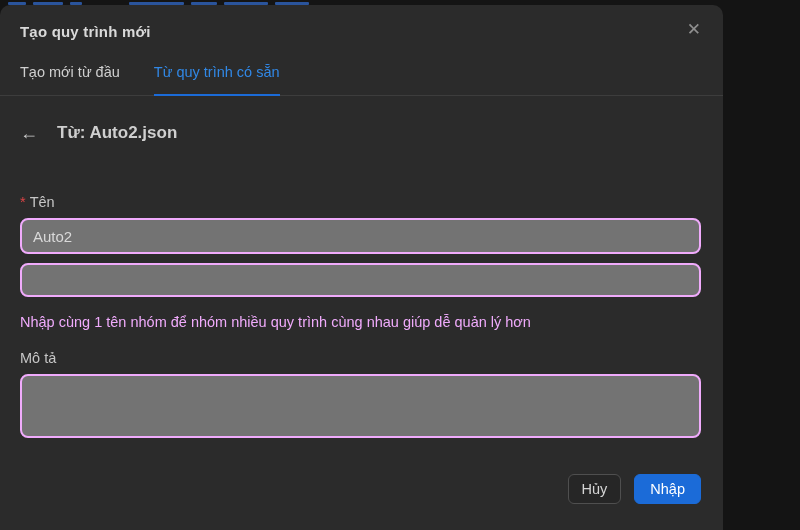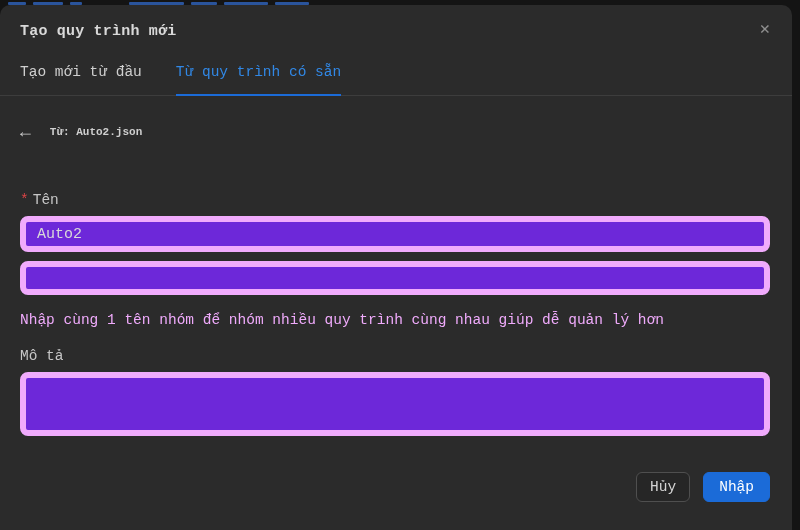--- a/index.html
+++ b/index.html
@@ -8,24 +8,23 @@
     background:#141414;
     font-family:"Liberation Sans", sans-serif;
     position:relative;
   }
   
   .bg-strip { position:absolute; top:0; left:8px; height:5px; display:flex; gap:7px; align-items:flex-end; }
   .bg-dash { height:3px; background:#2e5fb4; opacity:.85; border-radius:1px; }
 
   .modal {
     position:absolute; top:5px; left:0;
-    width:792px; height:525px;
+    width:723px; height:525px;
     background:#2b2b2b;
     border-radius:10px 10px 0 0;
-    font-family:Liberation Mono, monospace;
   }
   .modal-header { position:relative; padding:18px 22px 0 20px; }
   .modal-title { font-size:15px; font-weight:bold; color:#d9d9d9; letter-spacing:.2px; }
   .close-btn {
     position:absolute; top:16px; right:22px;
     color:#8f8f8f; font-size:17px; line-height:1; cursor:pointer;
     background:none; border:none; font-family:inherit;
   }
 
   .tabs {
@@ -34,30 +33,30 @@
     border-bottom:1px solid #3d3d3d;
   }
   .tab {
     padding-bottom:14px; font-size:14.5px; color:#cfcfcf; cursor:pointer;
     border-bottom:2px solid transparent; margin-bottom:-1px;
   }
   .tab.active { color:#3188e6; border-bottom-color:#1b6bd8; }
 
   .subheader { display:flex; align-items:center; gap:19px; margin:27px 22px 0 20px; }
   .back-arrow { color:#c9c9c9; font-size:18px; line-height:1; cursor:pointer; background:none; border:none; font-family:inherit; }
-  .subheader-title { font-size:11px; font-weight:bold; color:#cfcfcf; }
+  .subheader-title { font-size:17px; font-weight:bold; color:#cfcfcf; }
 
   .form { margin:0 22px 0 20px; }
   .field-label { margin-top:51px; font-size:14.5px; color:#c6c6c6; }
   .field-label.tight { margin-top:20px; }
   .req { color:#dc4446; margin-right:4px; }
 
   .text-input, .text-area {
     display:block; width:100%; margin-top:8px;
-    background:#6d28d9; border:6px solid #f0abfc; border-radius:8px;
+    background:#737373; border:2px solid #f0abfc; border-radius:8px;
     color:#d9d9d9; font-size:15px; font-family:inherit;
     padding:0 11px; outline:none;
   }
   .text-input { height:36px; }
   .input-group { height:34px; margin-top:9px; }
   .text-area { height:64px; resize:none; padding:8px 11px; }
   .help-text { margin-top:17px; font-size:14.5px; color:#f0abfc; }
 
   .footer { display:flex; justify-content:flex-end; gap:13px; padding:0 22px; margin-top:36px; }
   .btn {

